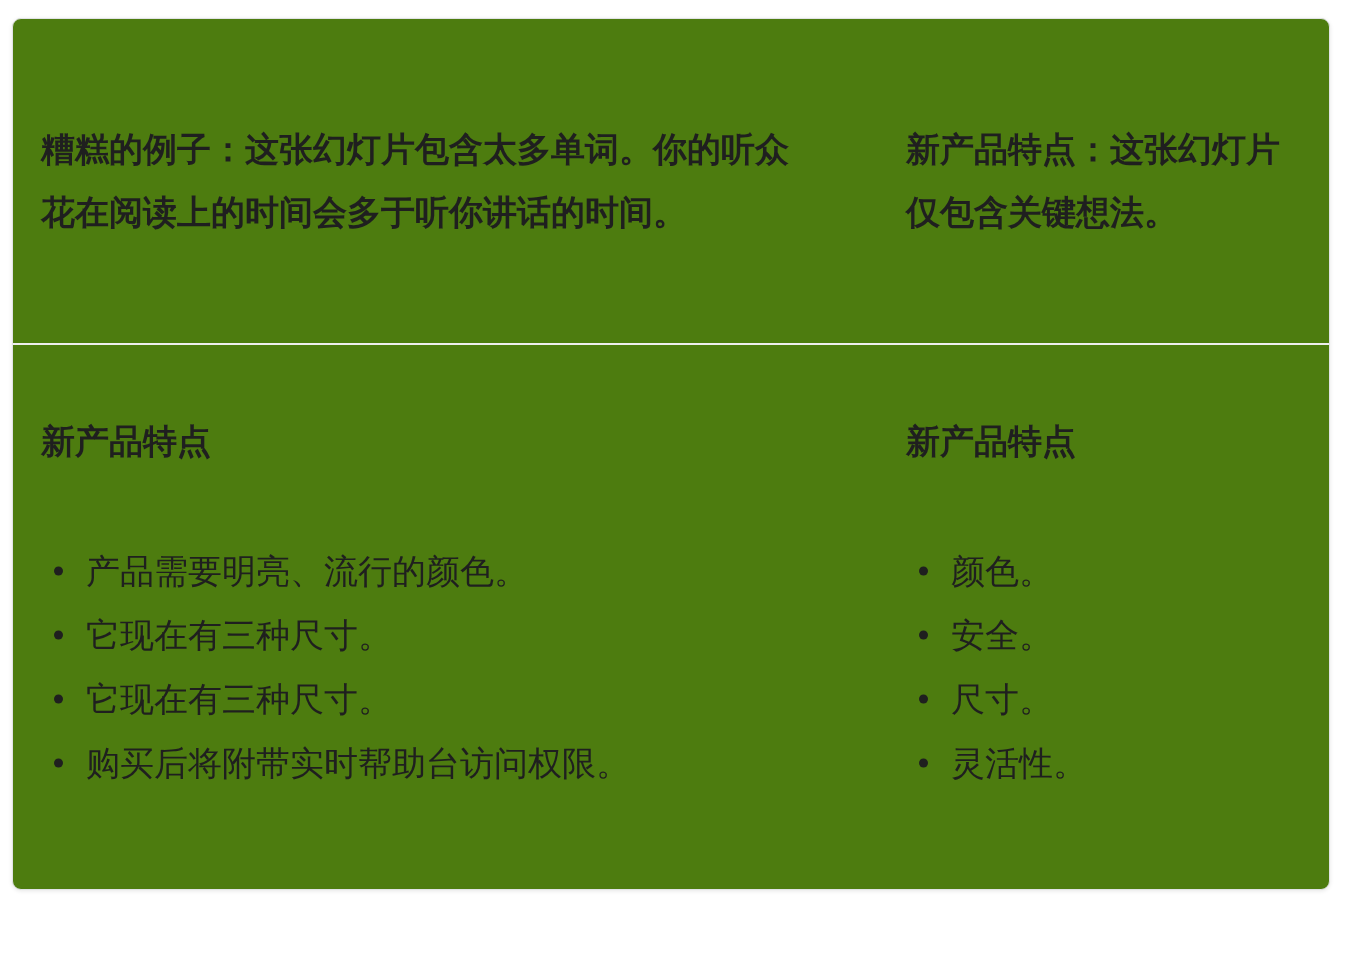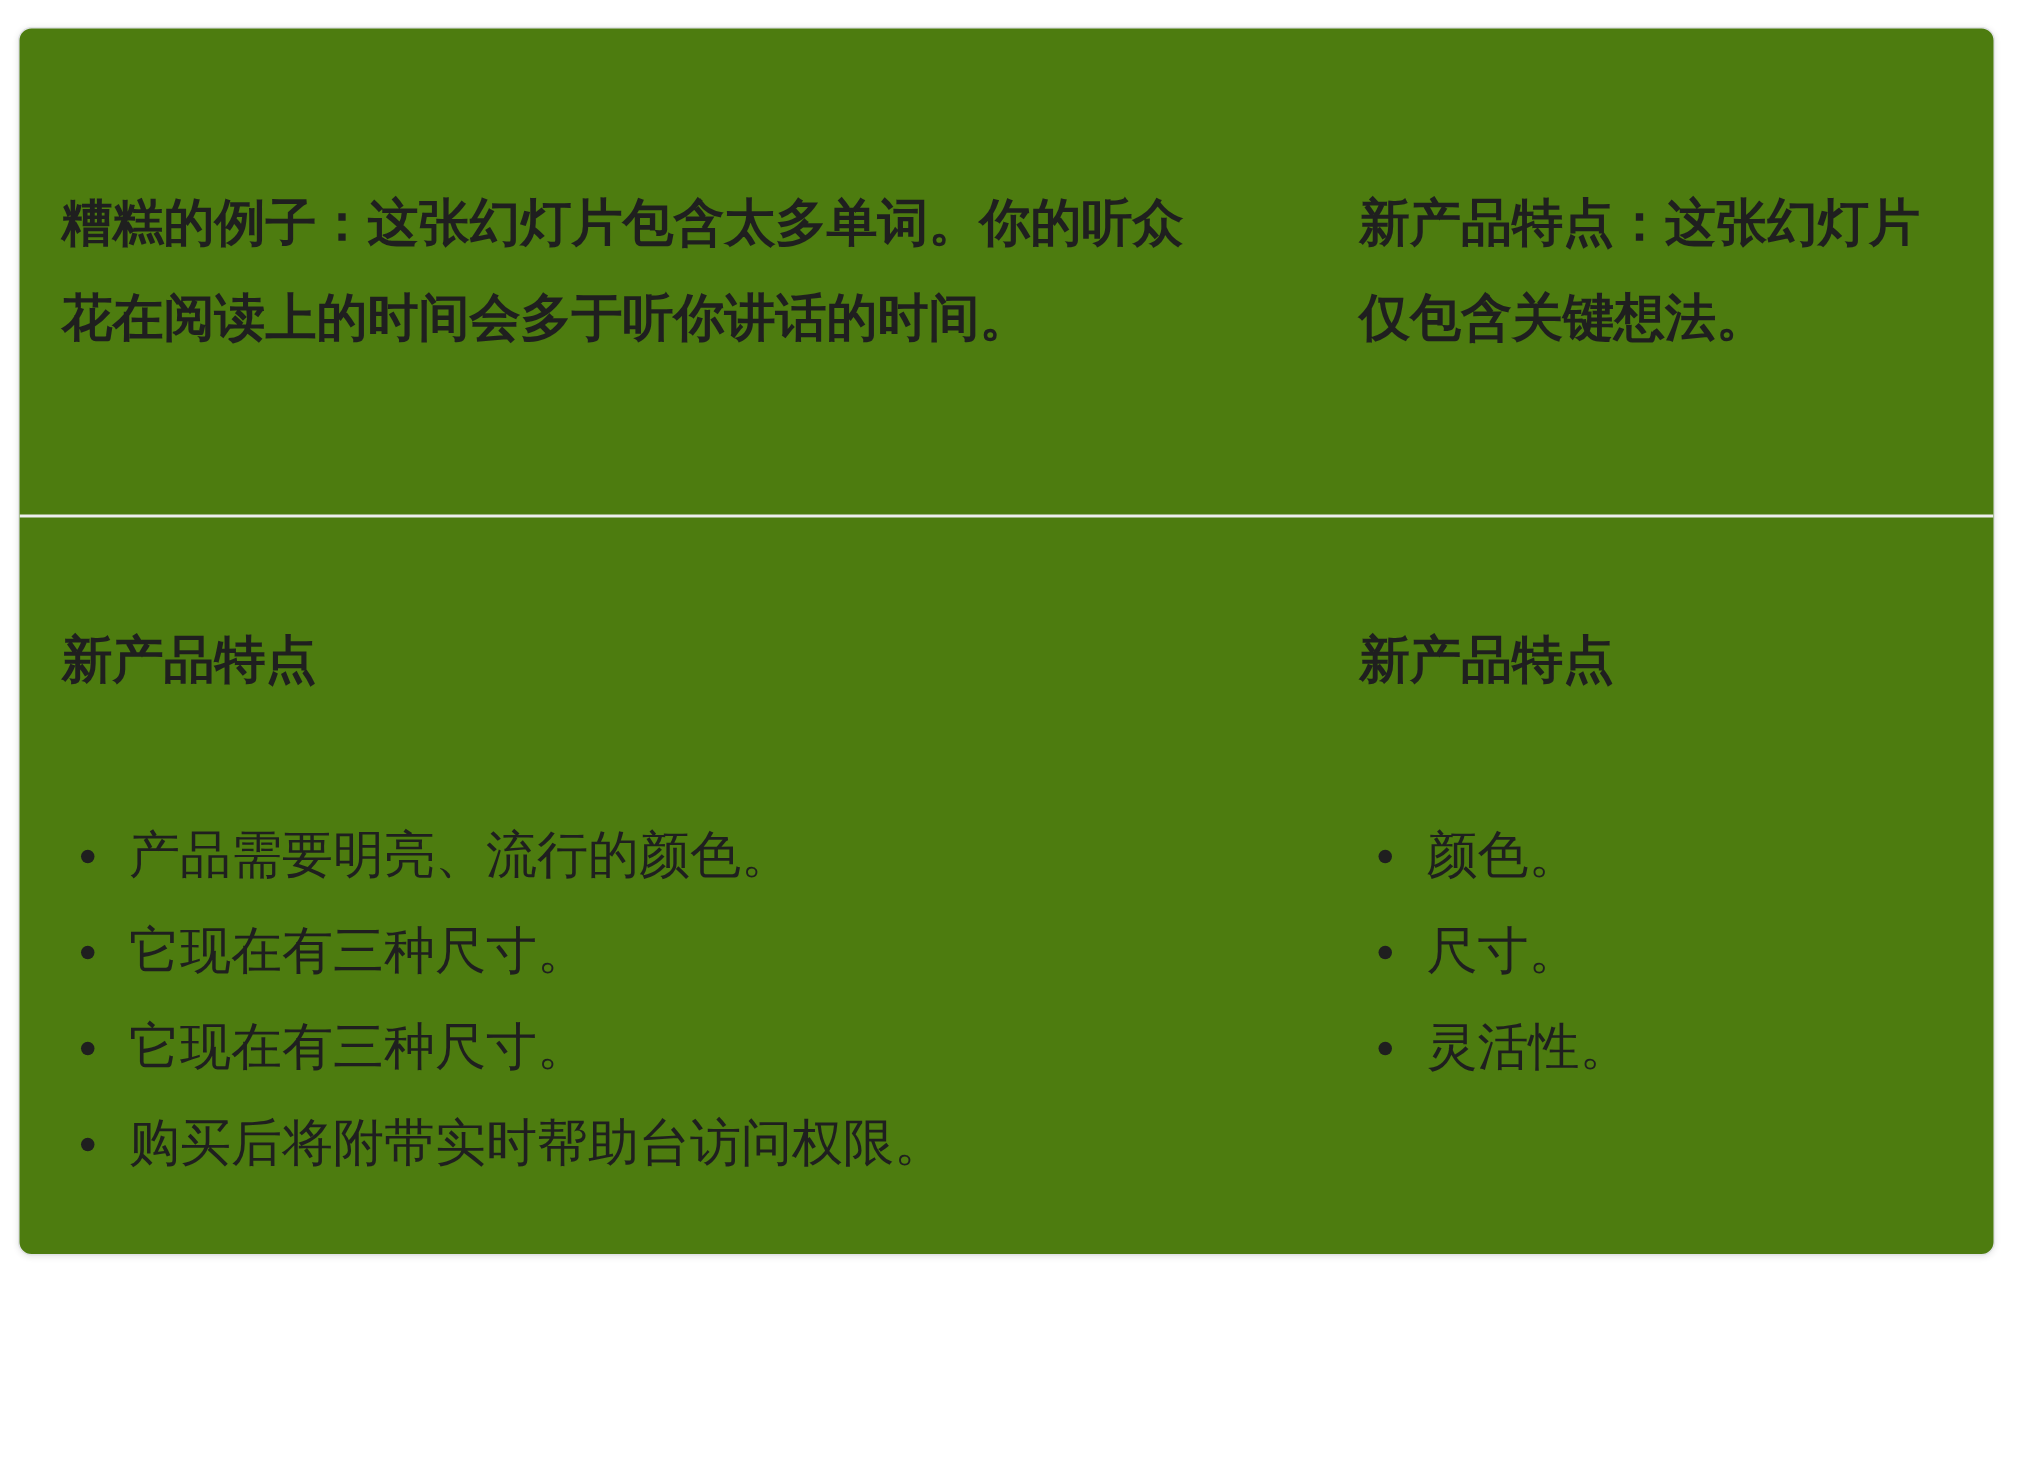--- a/index.html
+++ b/index.html
@@ -30,22 +30,21 @@
   }
 
   .row-top {
     height: 324px;
     align-items: center;
     border-bottom: 2px solid #eeeeee;
   }
 
   .row-bottom {
     padding-top: 74px;
-    padding-bottom: 41px;
-    font-family: Liberation Serif, serif;
+    padding-bottom: 94px;
   }
 
   .cell-left {
     width: 770px;
     flex: 0 0 770px;
   }
 
   .cell-gap {
     width: 95px;
     flex: 0 0 95px;
@@ -115,19 +114,20 @@
           <li>它现在有三种尺寸。</li>
           <li>它现在有三种尺寸。</li>
           <li>购买后将附带实时帮助台访问权限。</li>
         </ul>
     </div>
     <div class="cell-gap"></div>
     <div class="cell-right">
       <h2 class="slide-title">新产品特点</h2>
       <ul class="bullet-list">
           <li>颜色。</li>
+          <li>安全。</li>
           <li>尺寸。</li>
           <li>灵活性。</li>
         </ul>
     </div>
   </div>
 
 </div>
 
 </body></html>

